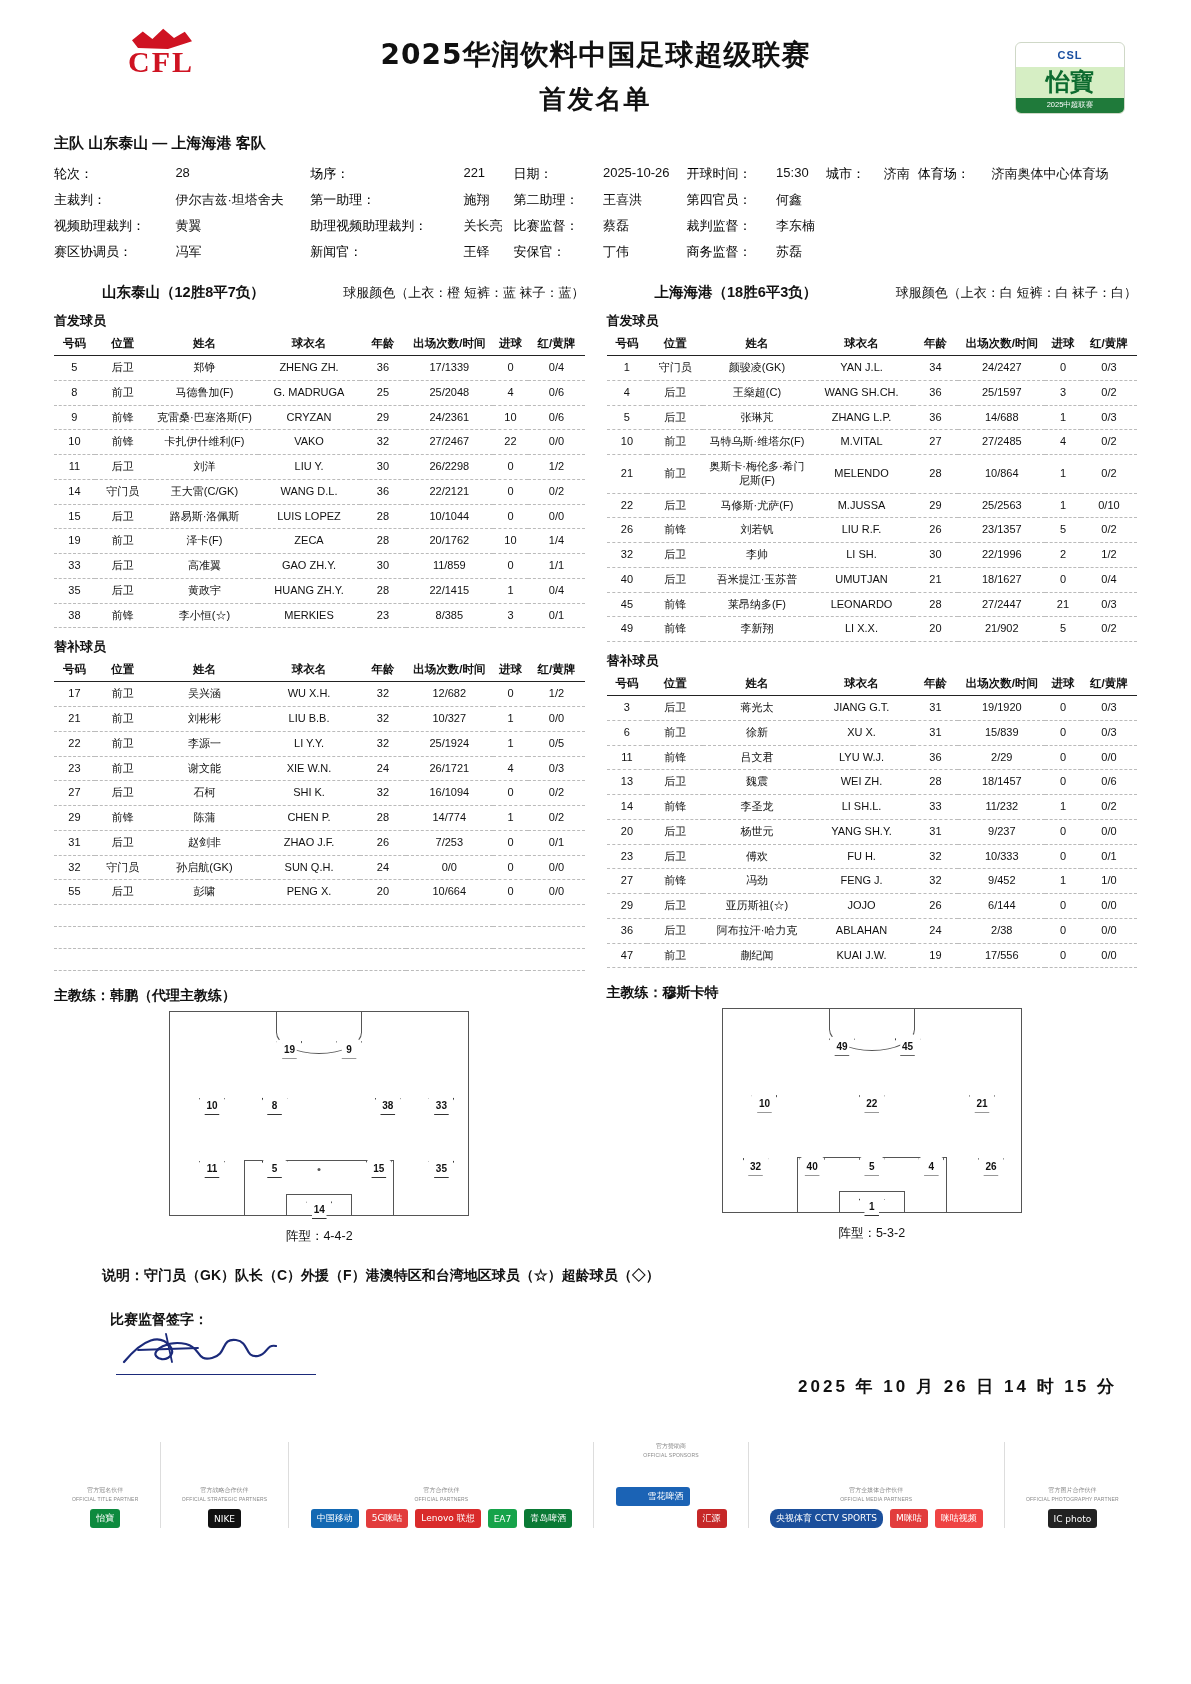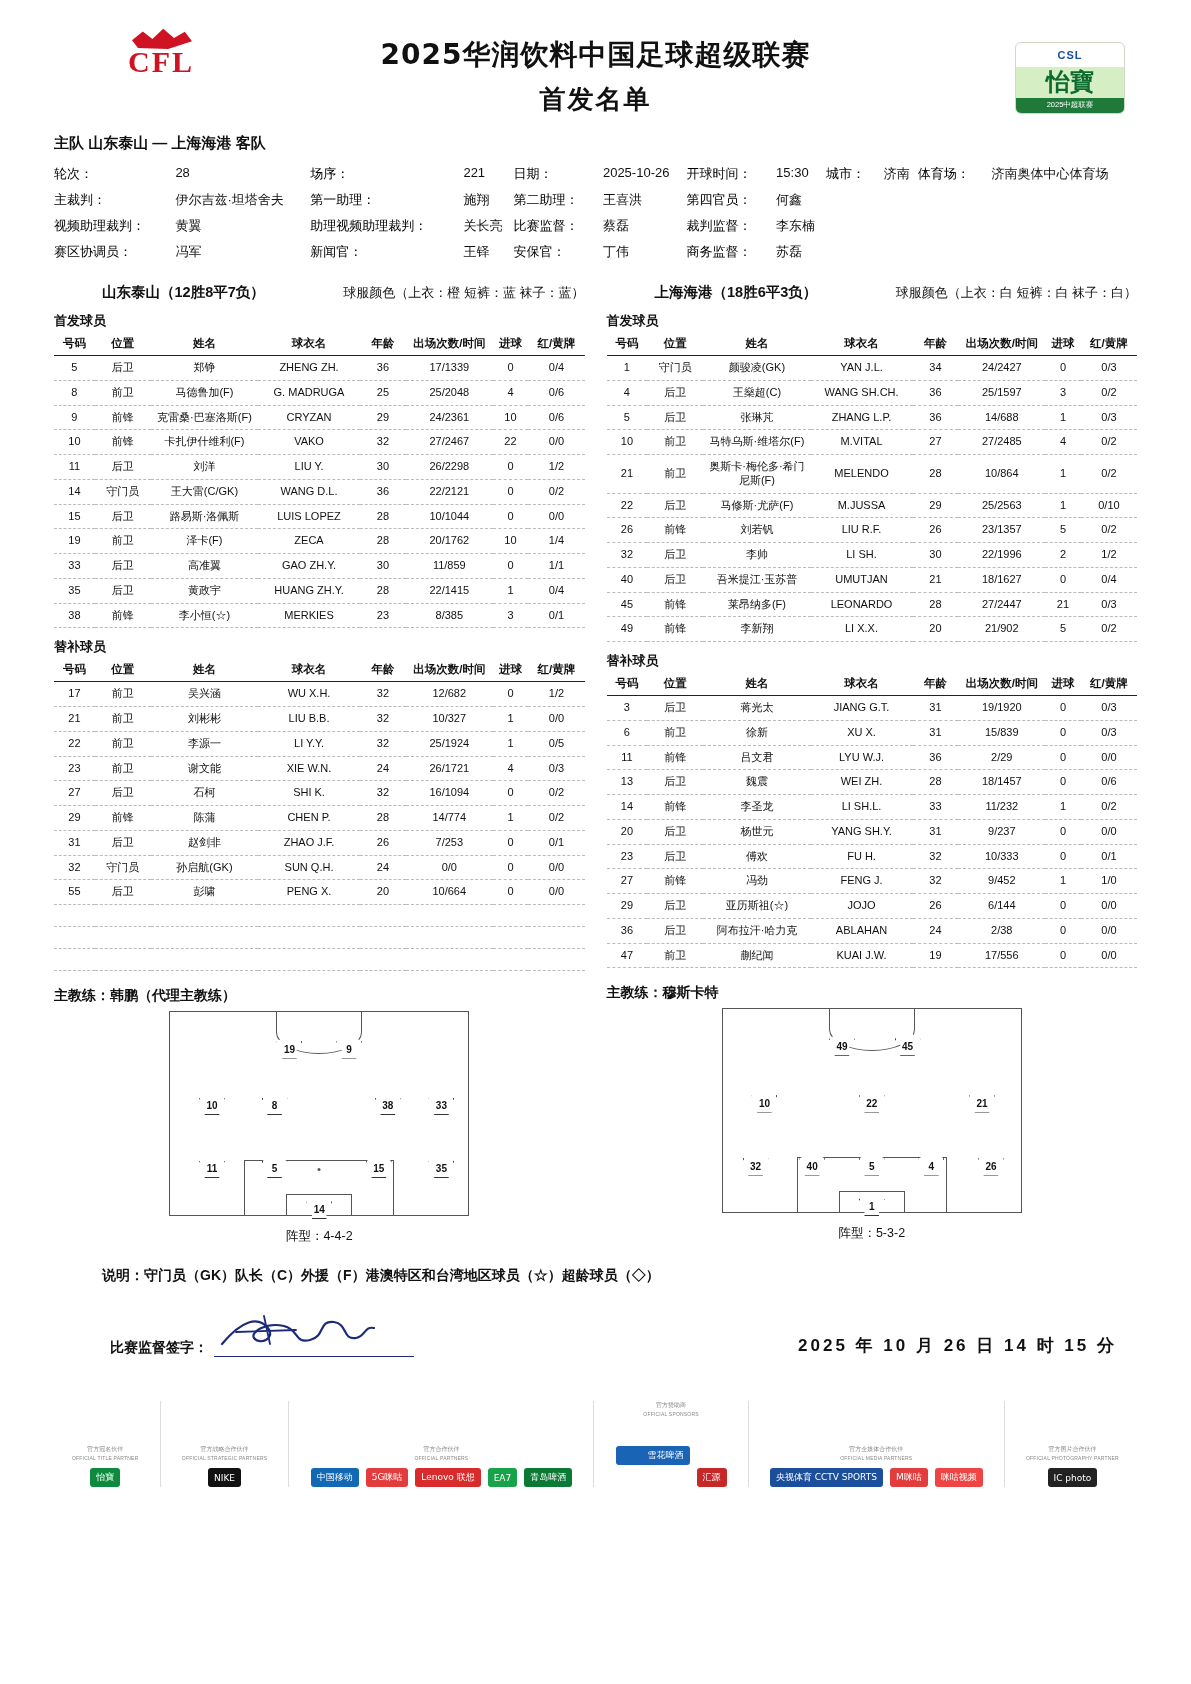--- a/index.html
+++ b/index.html
@@ -126,21 +126,21 @@
   .shirt .jersey {
     position: absolute; inset: 0;
     background: #fff; border: 1px solid #333;
     clip-path: polygon(22% 16%, 36% 6%, 64% 6%, 78% 16%, 100% 30%, 88% 46%, 78% 38%, 78% 100%, 22% 100%, 22% 38%, 12% 46%, 0 30%);
   }
   .shirt span { position: relative; z-index: 2; padding-top: 5px; }
   .formation { text-align: center; font-size: 12.5px; margin-top: 12px; }
 
   
   .legend { font-size: 14px; font-weight: bold; margin: 22px 0 0 48px; }
-  .sign-row { display: flex; align-items: flex-end; margin-top: 26px; padding: 0 20px 0 56px; }
+  .sign-row { display: flex; align-items: flex-start; margin-top: 26px; padding: 0 20px 0 56px; flex-direction: column; }
   .sign-label { font-size: 14px; font-weight: bold; }
   .sign-mark {
     width: 200px; height: 46px; position: relative; margin-left: 6px;
     border-bottom: 1px solid #1b2a7a;
   }
   .sign-mark svg { position: absolute; left: 0; bottom: 2px; }
   .sign-date { margin-left: auto; font-size: 17px; font-weight: bold; letter-spacing: 3px; }
 
   
   .sponsors {
@@ -967,21 +967,21 @@
         <div class="sp-cap">官方赞助商<br><span class="en">OFFICIAL SPONSORS</span></div>
         <div class="sp-row">
           <div class="sp-chip" style="background: rgb(27, 99, 181); padding-left: 32px;">雪花啤酒</div>
           <div class="sp-chip" style="background: rgb(198, 40, 40); margin-top: 44px;">汇源</div>
         </div>
       </div>
       <div class="divider-vert"></div>
       <div class="sp-group">
         <div class="sp-cap">官方全媒体合作伙伴<br><span class="en">OFFICIAL MEDIA PARTNERS</span></div>
         <div class="sp-row">
-          <div class="sp-chip" style="background: rgb(27, 79, 156);">央视体育 CCTV SPORTS</div>
+          <div class="sp-chip" style="background: rgb(27, 79, 156); border-radius: 8px;">央视体育 CCTV SPORTS</div>
           <div class="sp-chip" style="background: rgb(226, 60, 60);">M咪咕</div>
           <div class="sp-chip" style="background: #ef4444;">咪咕视频</div>
         </div>
       </div>
       <div class="divider-vert"></div>
       <div class="sp-group">
         <div class="sp-cap">官方图片合作伙伴<br><span class="en">OFFICIAL PHOTOGRAPHY PARTNER</span></div>
         <div class="sp-row">
           <div class="sp-chip" style="background: rgb(34, 34, 34);">IC photo</div>
         </div>

